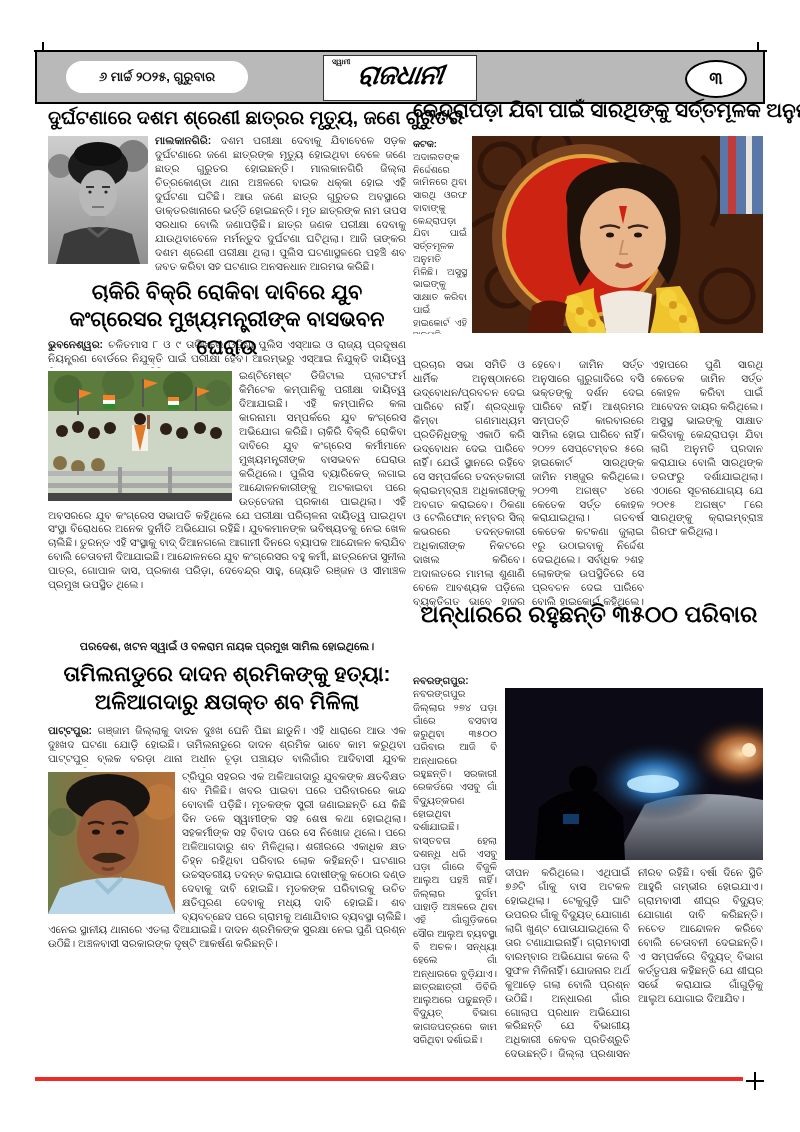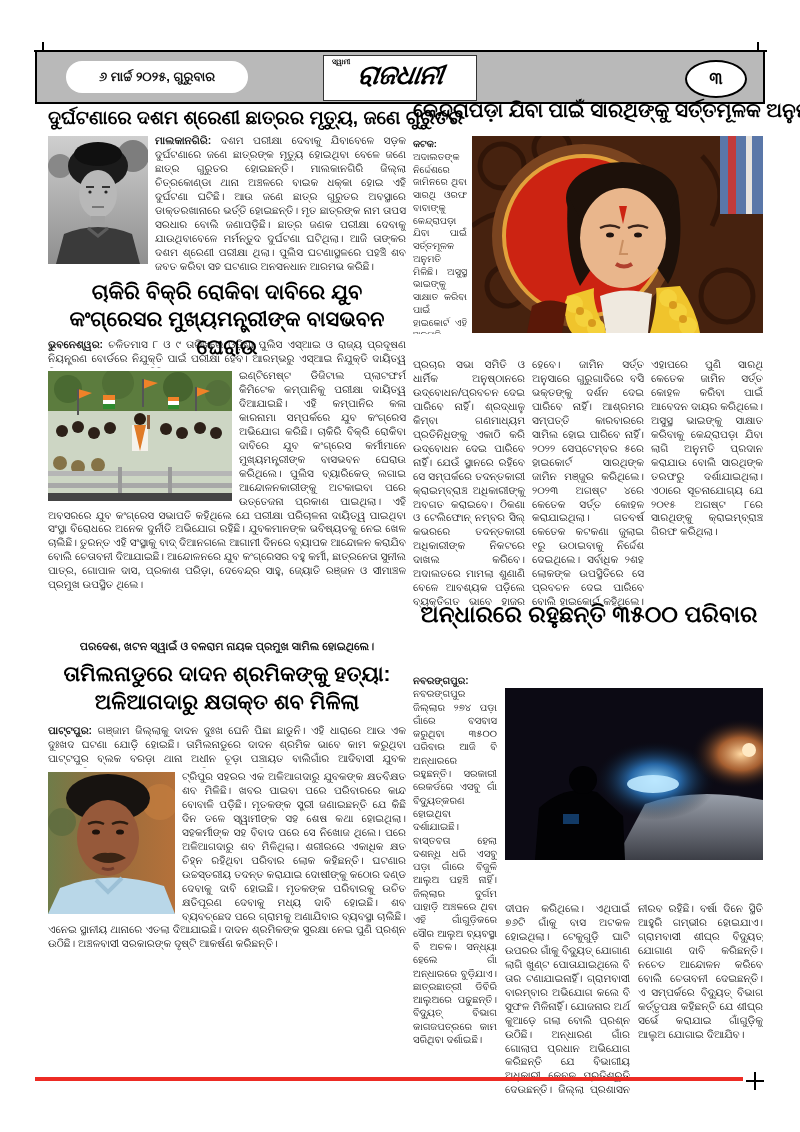--- a/index.html
+++ b/index.html
@@ -260,21 +260,21 @@
     <rect width="258" height="172" fill="#1a1026" opacity="0.35"></rect>
     <path d="M110,172 L140,116 Q190,98 258,112 L258,172 Z" fill="url(#p5g)"></path>
     <ellipse cx="150" cy="92" rx="62" ry="40" fill="url(#p5blue)"></ellipse>
     <ellipse cx="148" cy="96" rx="26" ry="9" fill="#bfe9ff" opacity="0.9"></ellipse>
     <ellipse cx="236" cy="66" rx="50" ry="36" fill="url(#p5warm)"></ellipse>
     <circle cx="244" cy="62" r="7" fill="#ffe9c4"></circle>
     <path d="M30,172 L34,120 Q60,96 92,104 L118,128 L120,172 Z" fill="#020204"></path>
     <circle cx="78" cy="92" r="14" fill="#020204"></circle>
     <rect x="58" y="126" width="16" height="10" fill="#123a66"></rect>
   </svg>
-  <div class="wrapbox body-txt" style="left:505px;top:866px;width:258px;height:208px;margin-top:36px;">
+  <div class="wrapbox body-txt" style="left:505px;top:866px;width:258px;height:208px;">
     <div class="cols2">ଦୀପନ କରିଥିଲେ। ଏଥିପାଇଁ ୭୬ଟି ଗାଁକୁ ବାସ ଅଟକଳ ହୋଇଥିଲା। ଟେକୁଗୁଡ଼ି ଘାଟି ଉପରର ଗାଁକୁ ବିଦ୍ୟୁତ୍ ଯୋଗାଣ ଲାଗି ଖୁଣ୍ଟ ପୋତାଯାଇଥିଲେ ବି ତାର ଟଣାଯାଇନାହିଁ। ଗ୍ରାମବାସୀ ବାରମ୍ବାର ଅଭିଯୋଗ କଲେ ବି ସୁଫଳ ମିଳିନାହିଁ। ଯୋଜନାର ଅର୍ଥ କୁଆଡ଼େ ଗଲା ବୋଲି ପ୍ରଶ୍ନ ଉଠିଛି। ଅନ୍ଧାରଣ ଗାଁର ଗୋଲାପ ପ୍ରଧାନ ଅଭିଯୋଗ କରିଛନ୍ତି ଯେ ବିଭାଗୀୟ ଅଧିକାରୀ କେବଳ ପ୍ରତିଶ୍ରୁତି ଦେଉଛନ୍ତି। ଜିଲ୍ଲା ପ୍ରଶାସନ ନୀରବ ରହିଛି। ବର୍ଷା ଦିନେ ସ୍ଥିତି ଆହୁରି ଗମ୍ଭୀର ହୋଇଯାଏ। ଗ୍ରାମବାସୀ ଶୀଘ୍ର ବିଦ୍ୟୁତ୍ ଯୋଗାଣ ଦାବି କରିଛନ୍ତି। ନଚେତ ଆନ୍ଦୋଳନ କରିବେ ବୋଲି ଚେତାବନୀ ଦେଇଛନ୍ତି। ଏ ସମ୍ପର୍କରେ ବିଦ୍ୟୁତ୍ ବିଭାଗ କର୍ତ୍ତୃପକ୍ଷ କହିଛନ୍ତି ଯେ ଶୀଘ୍ର ସର୍ଭେ କରାଯାଇ ଗାଁଗୁଡ଼ିକୁ ଆଲୁଅ ଯୋଗାଇ ଦିଆଯିବ।</div>
   </div>
 
   <div class="red-rule"></div>
   <div class="cmyk">
     <span class="c-c">C</span><span class="c-m">M</span><span class="c-y">Y</span><span class="c-k">K</span>
   </div>
 
 </div>
 

